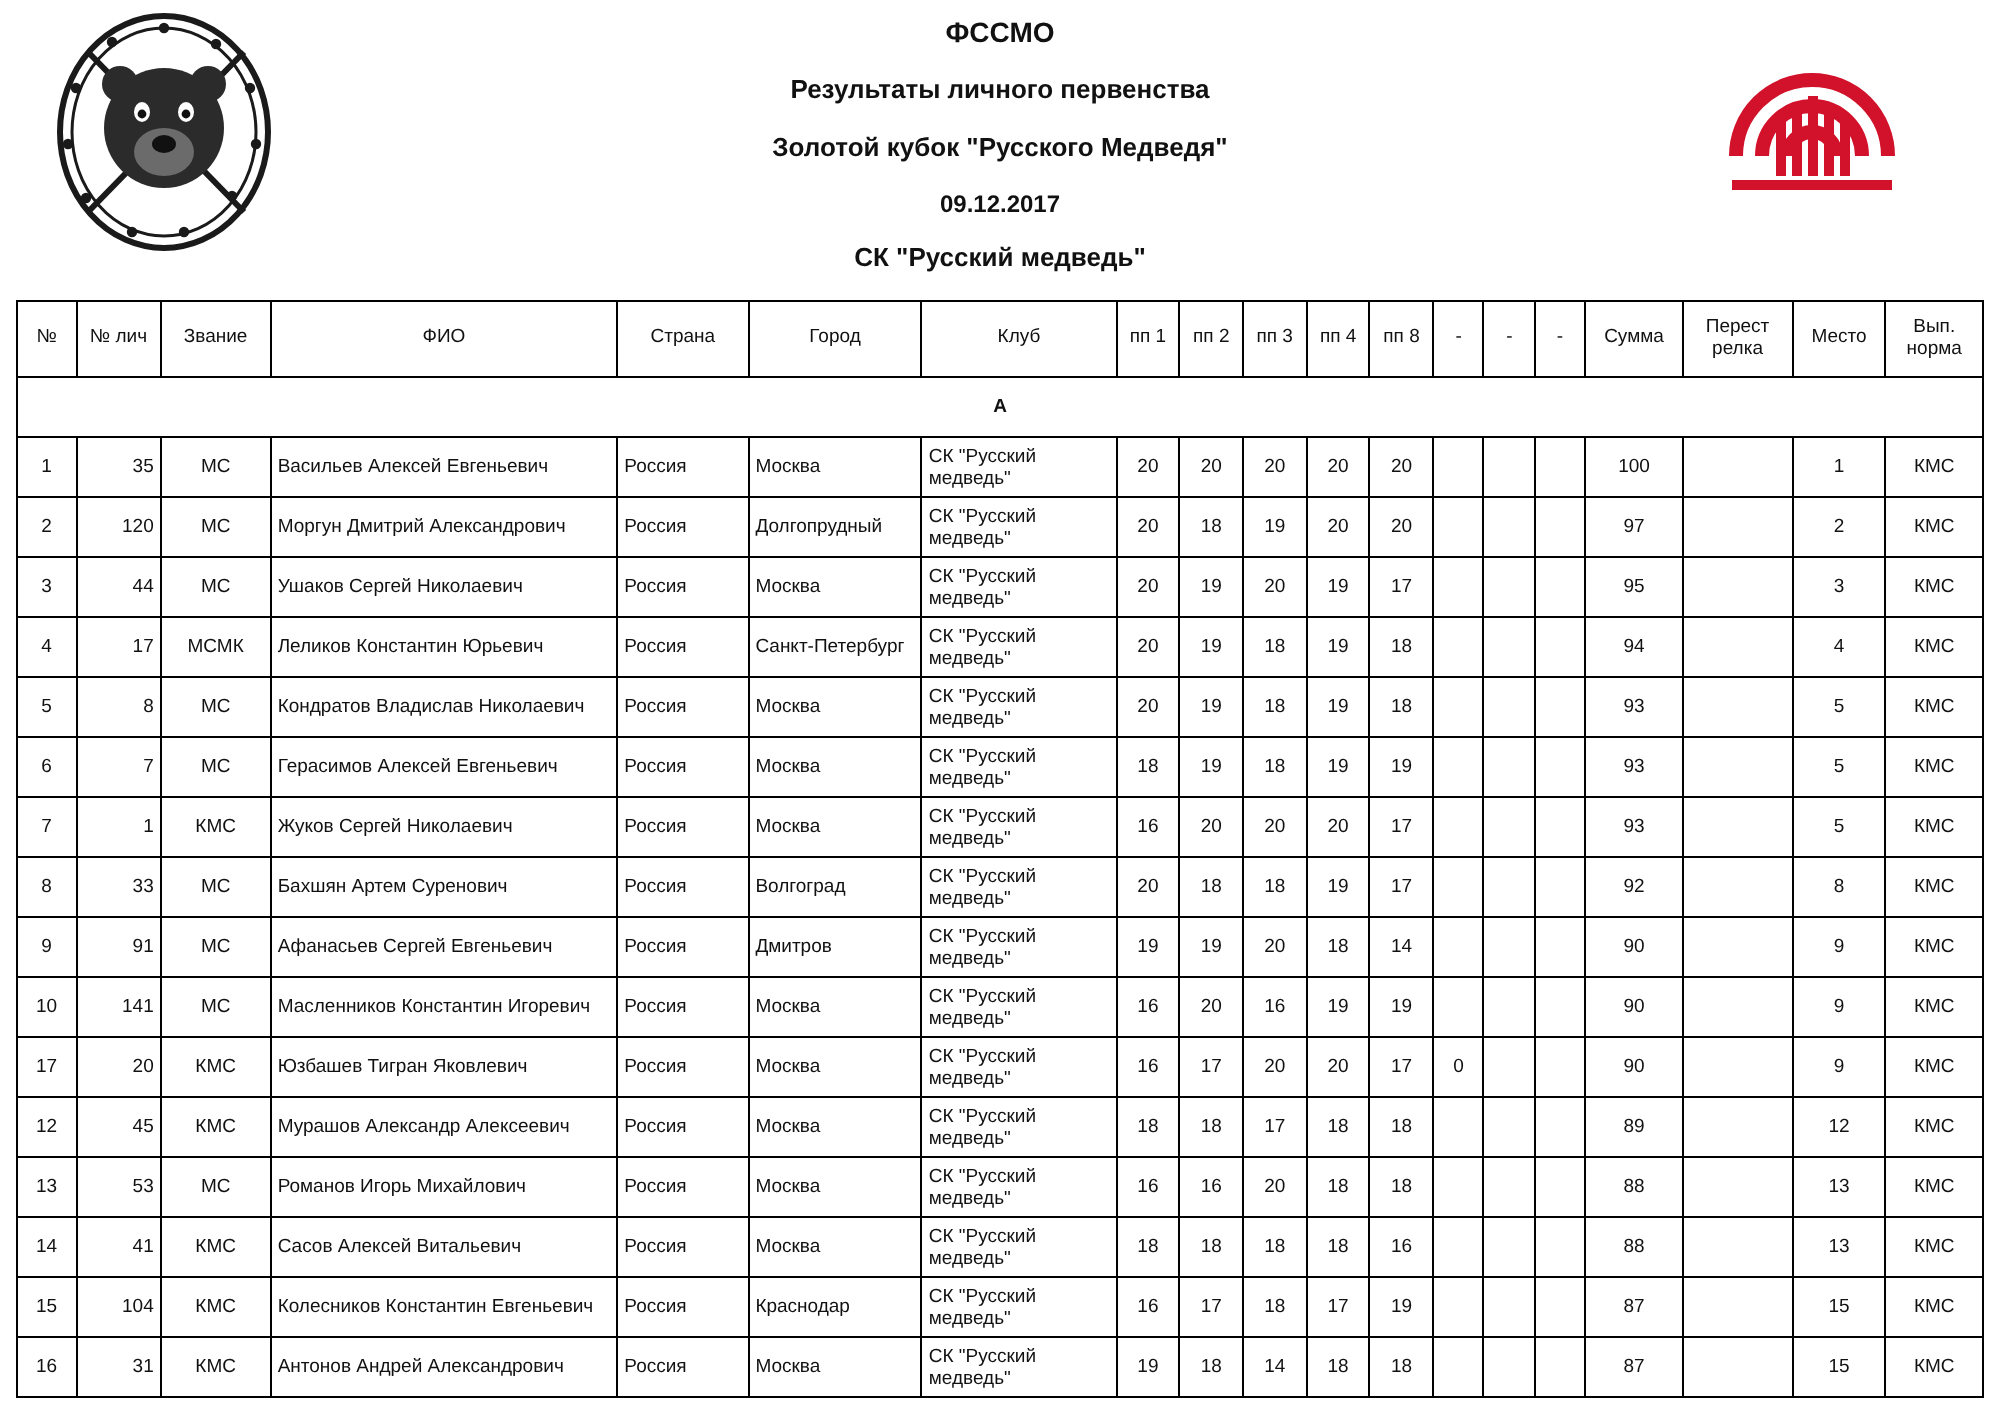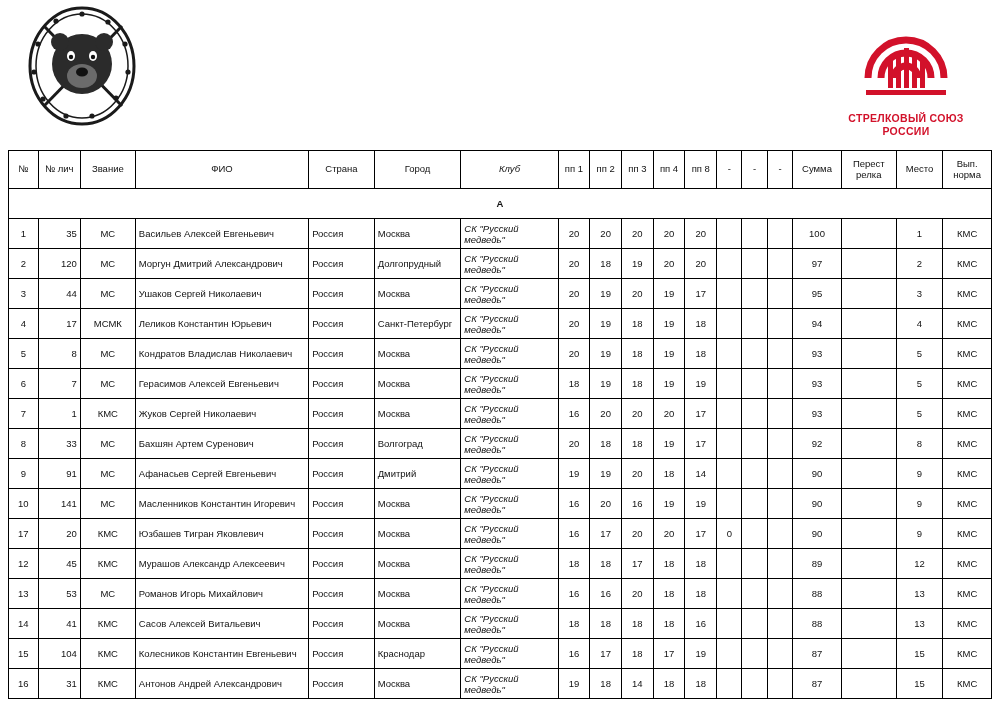--- a/index.html
+++ b/index.html
@@ -88,21 +88,21 @@
     text-align: center;
     height: 38px;
     line-height: 1.15;
   }
   .c-num      { width: 28px;  text-align: center; }
   .c-lic      { width: 40px;  text-align: right; }
   .c-rank     { width: 52px;  text-align: center; }
   .c-name     { width: 164px; text-align: left; padding-left: 8px; margin-left: 42px; }
   .c-country  { width: 62px;  text-align: left; padding-left: 6px; }
   .c-city     { width: 82px;  text-align: left; padding-left: 6px; }
-  .c-club     { width: 92px;  text-align: left; padding-left: 6px; font-style: italic; }
+  .c-club     { width: 92px;  text-align: left; padding-left: 6px; }
   .c-s        { width: 30px;  text-align: center; }
   .c-blank    { width: 24px;  text-align: center; }
   .c-sum      { width: 46px;  text-align: center; }
   .c-reset    { width: 52px;  text-align: center; }
   .c-place    { width: 44px;  text-align: center; }
   .c-norm     { width: 46px;  text-align: center; }
 
   .group-row td {
     text-align: center;
     font-weight: bold;
@@ -150,41 +150,44 @@
           <ellipse cx="64" cy="74" rx="15" ry="12" fill="#6b6b6b"></ellipse>
           <ellipse cx="64" cy="70" rx="6" ry="4.5" fill="#111"></ellipse>
           <ellipse cx="53" cy="54" rx="4" ry="5" fill="#ffffff"></ellipse>
           <ellipse cx="75" cy="54" rx="4" ry="5" fill="#ffffff"></ellipse>
           <circle cx="53" cy="55" r="2.2" fill="#111"></circle>
           <circle cx="75" cy="55" r="2.2" fill="#111"></circle>
         </g>
       </svg>
     </div>
 
+    <div class="header-titles">
+      <div class="title-1">ФССМО</div>
+      <div class="title-2">Результаты личного первенства</div>
+      <div class="title-3">Золотой кубок "Русского Медведя"</div>
+      <div class="title-4">09.12.2017</div>
+      <div class="title-5">СК "Русский медведь"</div>
+    </div>
 
     <div class="emblem-right">
       <svg viewBox="0 0 160 104" width="160" height="104">
         <g fill="none" stroke="#d2112a" stroke-width="7">
           <path d="M42 76 A38 38 0 0 1 118 76"></path>
           <path d="M55 76 A25 25 0 0 1 105 76"></path>
           <path d="M68 76 A12 12 0 0 1 92 76"></path>
         </g>
         <g fill="#d2112a">
           <rect x="62" y="56" width="5" height="30"></rect>
           <rect x="70" y="50" width="5" height="36"></rect>
           <rect x="78" y="46" width="5" height="40"></rect>
           <rect x="86" y="50" width="5" height="36"></rect>
           <rect x="94" y="56" width="5" height="30"></rect>
         </g>
         <rect x="40" y="88" width="80" height="5" fill="#d2112a"></rect>
       </svg>
-      <div class="emblem-right-text">
-        <div>СТРЕЛКОВЫЙ СОЮЗ</div>
-        <div>РОССИИ</div>
-      </div>
     </div>
   </div>
 
   <div class="table-wrap">
     <table class="results">
       <thead>
         <tr>
           <th class="c-num">№</th>
           <th class="c-lic">№ лич</th>
           <th class="c-rank">Звание</th>
@@ -377,21 +380,21 @@
             <td class="c-reset"></td>
             <td class="c-place">8</td>
             <td class="c-norm">КМС</td>
           </tr>
           <tr>
             <td class="c-num">9</td>
             <td class="c-lic">91</td>
             <td class="c-rank">МС</td>
             <td class="c-name name-cell">Афанасьев Сергей Евгеньевич</td>
             <td class="c-country">Россия</td>
-            <td class="c-city">Дмитрий</td>
+            <td class="c-city">Дмитров</td>
             <td class="c-club">СК "Русский медведь"</td>
             <td class="c-s">19</td>
             <td class="c-s">19</td>
             <td class="c-s">20</td>
             <td class="c-s">18</td>
             <td class="c-s">14</td>
             <td class="c-blank"></td>
             <td class="c-blank"></td>
             <td class="c-blank"></td>
             <td class="c-sum">90</td>

